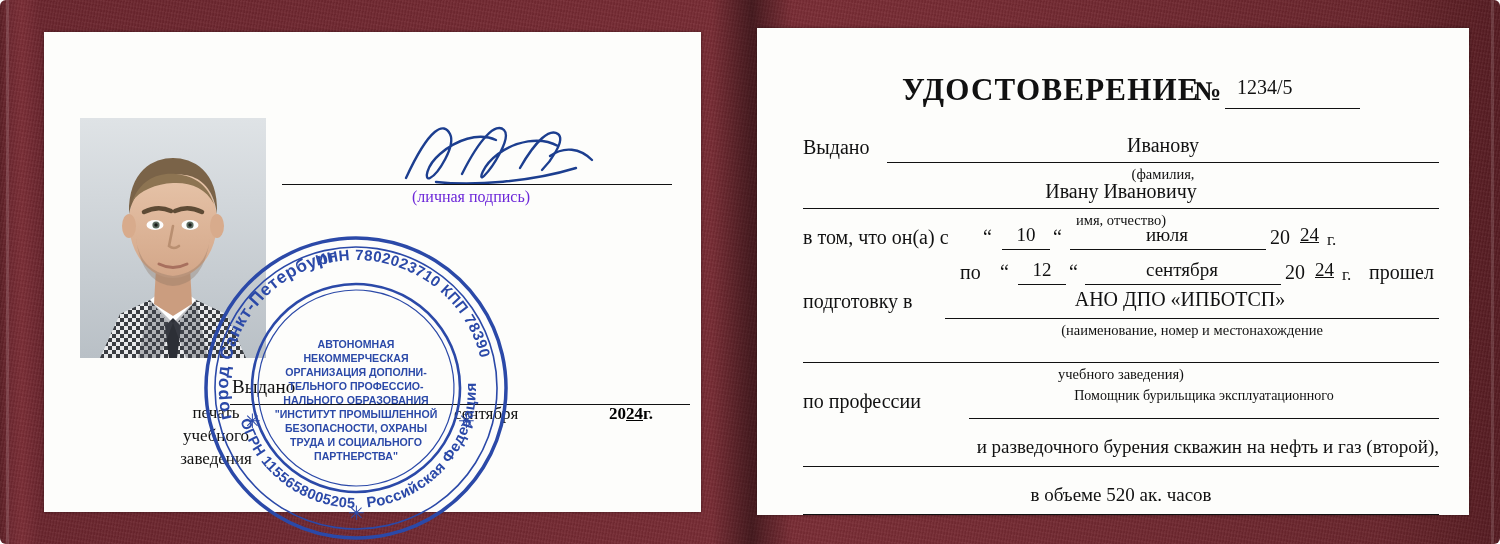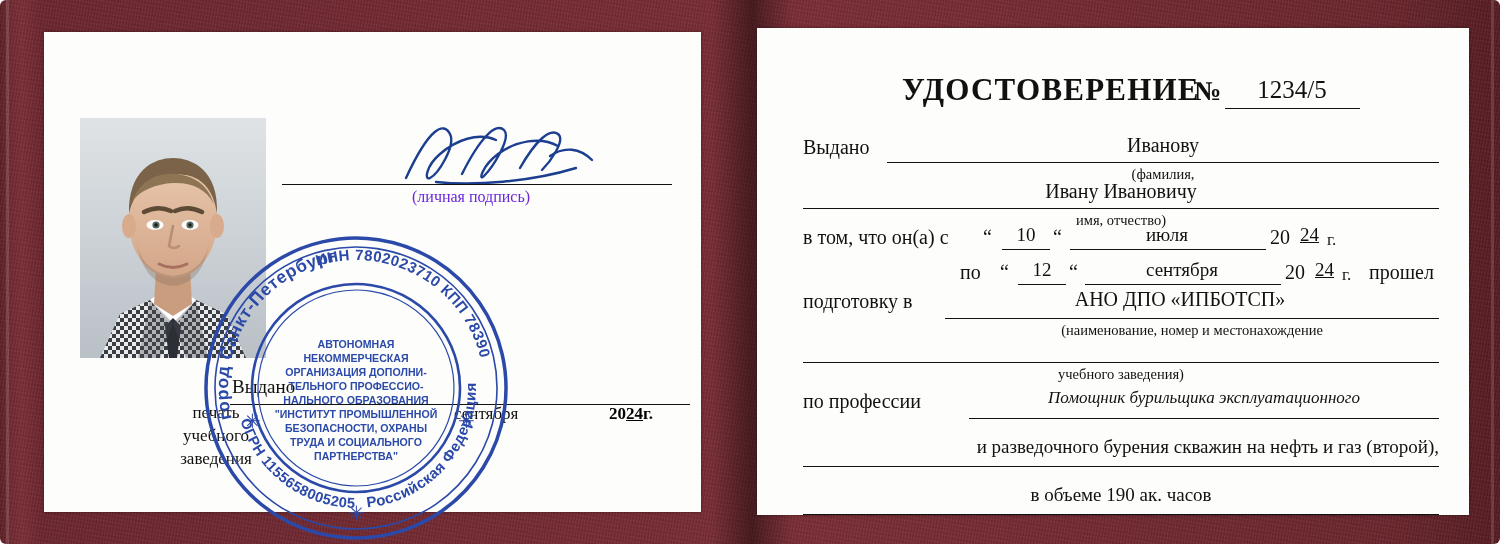--- a/index.html
+++ b/index.html
@@ -156,22 +156,22 @@
   .r { position: absolute; color: #111; }
   .title {
     left: 145px; top: 44px;
     font-size: 31px;
     font-weight: bold;
     letter-spacing: 1.2px;
   }
   .num-label { left: 437px; top: 48px; font-size: 27px; font-weight: bold; }
   .num-value {
     left: 480px; top: 48px;
-    font-size: 25px;
-    width: 110px; text-align: center;
+    font-size: 20px;
+    width: 110px; text-align: left;
   }
   .num-rule {
     left: 468px; top: 80px; width: 135px;
     border-bottom: 1.6px solid #111;
   }
 
   .lbl { font-size: 20px; }
   .rule { border-bottom: 1.4px solid #111; }
   .val  { font-size: 20px; text-align: center; }
   .sub  { font-size: 14.5px; text-align: center; }
@@ -211,21 +211,21 @@
   .row5-lbl  { left: 46px; top: 262px; }
   .row5-rule { left: 188px; top: 290px; width: 494px; }
   .row5-val  { left: 176px; top: 260px; width: 494px; }
   .row5-sub  { left: 188px; top: 294px; width: 494px; font-size: 14.5px; text-align: center; }
 
   .row6-rule { left: 46px; top: 334px; width: 636px; }
   .row6-sub  { left: 46px; top: 338px; width: 636px; font-size: 14.5px; text-align: center; }
 
   .row7-lbl  { left: 46px; top: 362px; }
   .row7-rule { left: 212px; top: 390px; width: 470px; }
-  .row7-val  { left: 212px; top: 360px; width: 470px; font-size: 17px; text-align: center; font-style: italic; }
+  .row7-val  { left: 212px; top: 360px; width: 470px; font-size: 14px; text-align: center; }
 
   .row8-rule { left: 46px; top: 438px; width: 636px; }
   .row8-val  { left: 46px; top: 408px; width: 636px; font-size: 19px; text-align: right; }
 
   .row9-rule { left: 46px; top: 486px; width: 636px; }
   .row9-val  { left: 46px; top: 456px; width: 636px; font-size: 19px; text-align: center; }
 </style>
 </head>
 <body>
 
@@ -419,16 +419,16 @@
     <div class="r rule row6-rule"></div>
     <div class="r row6-sub">учебного заведения)</div>
 
     <div class="r lbl row7-lbl">по профессии</div>
     <div class="r row7-val">Помощник бурильщика эксплуатационного</div>
     <div class="r rule row7-rule"></div>
 
     <div class="r row8-val">и разведочного бурения скважин на нефть и газ (второй),</div>
     <div class="r rule row8-rule"></div>
 
-    <div class="r row9-val">в объеме 190 ак. часов</div>
+    <div class="r row9-val">в объеме 520 ак. часов</div>
     <div class="r rule row9-rule"></div>
   </div>
 </div>
 
 </body></html>

